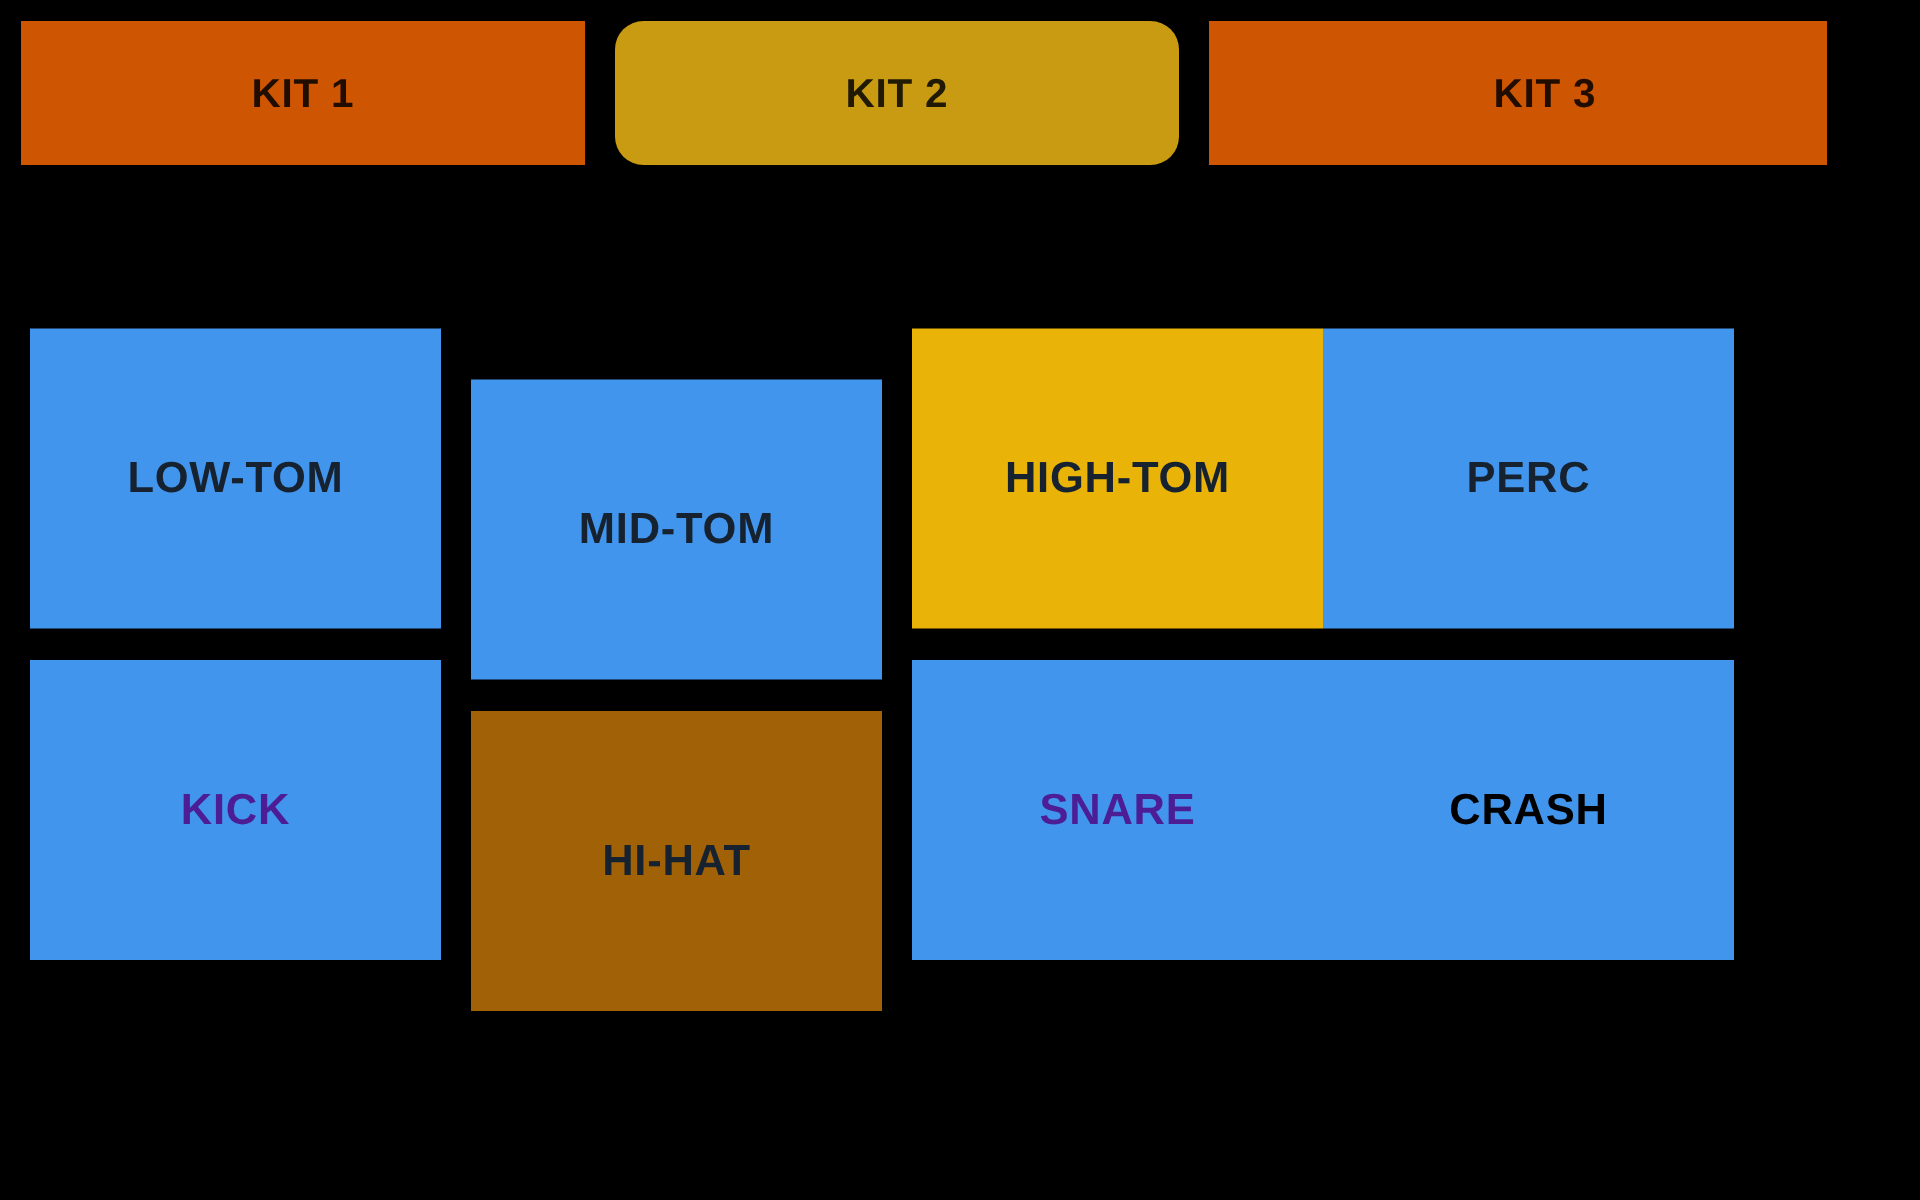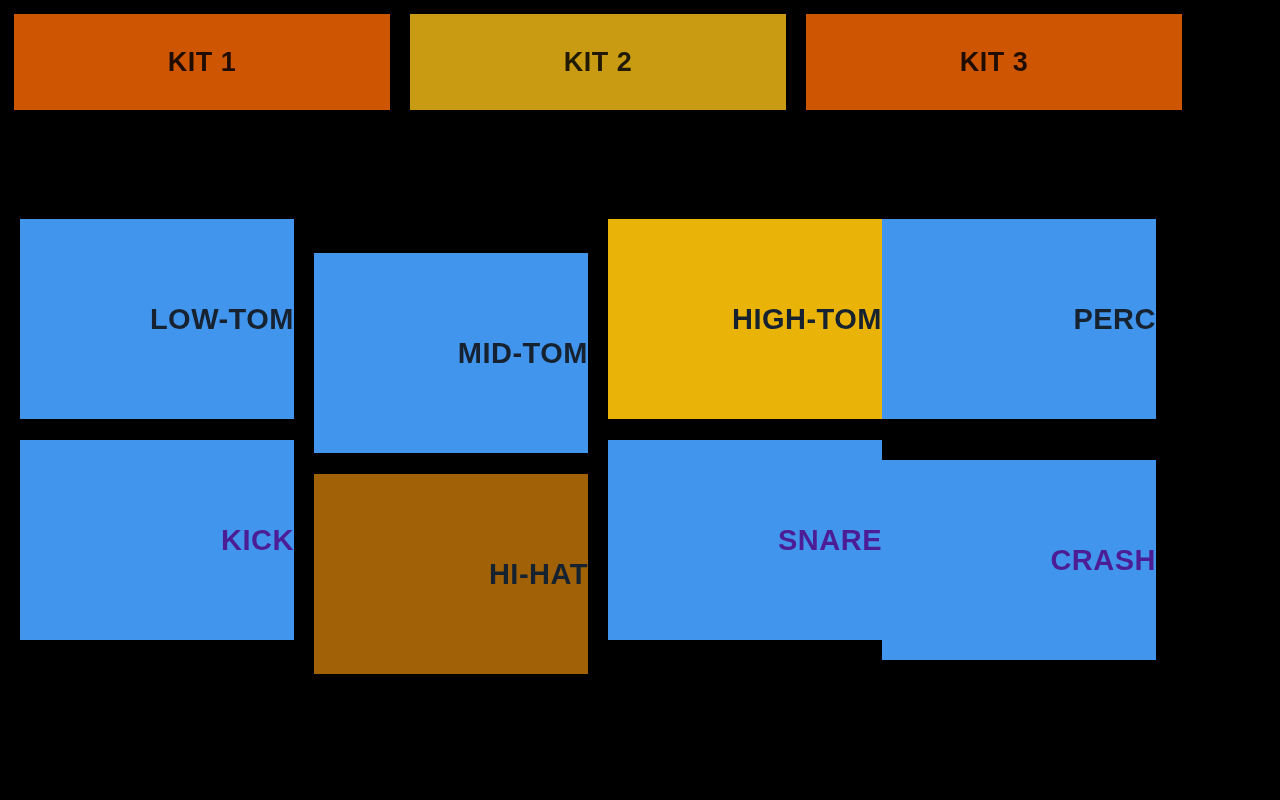--- a/index.html
+++ b/index.html
@@ -22,31 +22,31 @@
     align-items: center;
     justify-content: center;
     font-size: 27px;
     font-weight: bold;
     letter-spacing: 0.5px;
     color: rgba(0, 0, 0, 0.84);
     cursor: pointer;
     user-select: none;
   }
   .kit-1 { left: 14px; text-align: right; }
-  .kit-2 { left: 410px; }
-  .kit-3 { left: 806px; }
+  .kit-2 { left: 410px; border-radius: 19px; }
+  .kit-3 { left: 806px; padding-left: 36px; }
 
   
   .pad {
     position: absolute;
     width: 274px;
     height: 200px;
     display: flex;
     align-items: center;
-    justify-content: flex-end;
+    justify-content: center;
     font-size: 29px;
     font-weight: bold;
     letter-spacing: 0.5px;
     cursor: pointer;
     user-select: none;
   }
   .row-0 { top: 219px; }
   .row-1 { top: 440px; }
   .col-0 { left: 20px; }
   .col-1 { left: 314px; margin-top: 34px; }
@@ -90,21 +90,21 @@
 
 <div class="pad row-1 col-0" style="background-color: rgb(66, 149, 236); color: #4c1d95;">
   <span>KICK</span>
 </div>
 <div class="pad row-1 col-1" style="background-color: #a16207; color: rgb(22, 34, 47);">
   <span>HI-HAT</span>
 </div>
 <div class="pad row-1 col-2" style="background-color: rgb(66, 149, 236); color: #4c1d95;">
   <span>SNARE</span>
 </div>
-<div class="pad row-1 col-3" style="background-color: rgb(66, 149, 236); color: #4c1d95; margin-top: 20px;">
+<div class="pad row-1 col-3" style="background-color: rgb(66, 149, 236); color: #000000;">
   <span>CRASH</span>
 </div>
 
 <div class="navbar">
   
   
   
 </div>
 
 </body></html>

